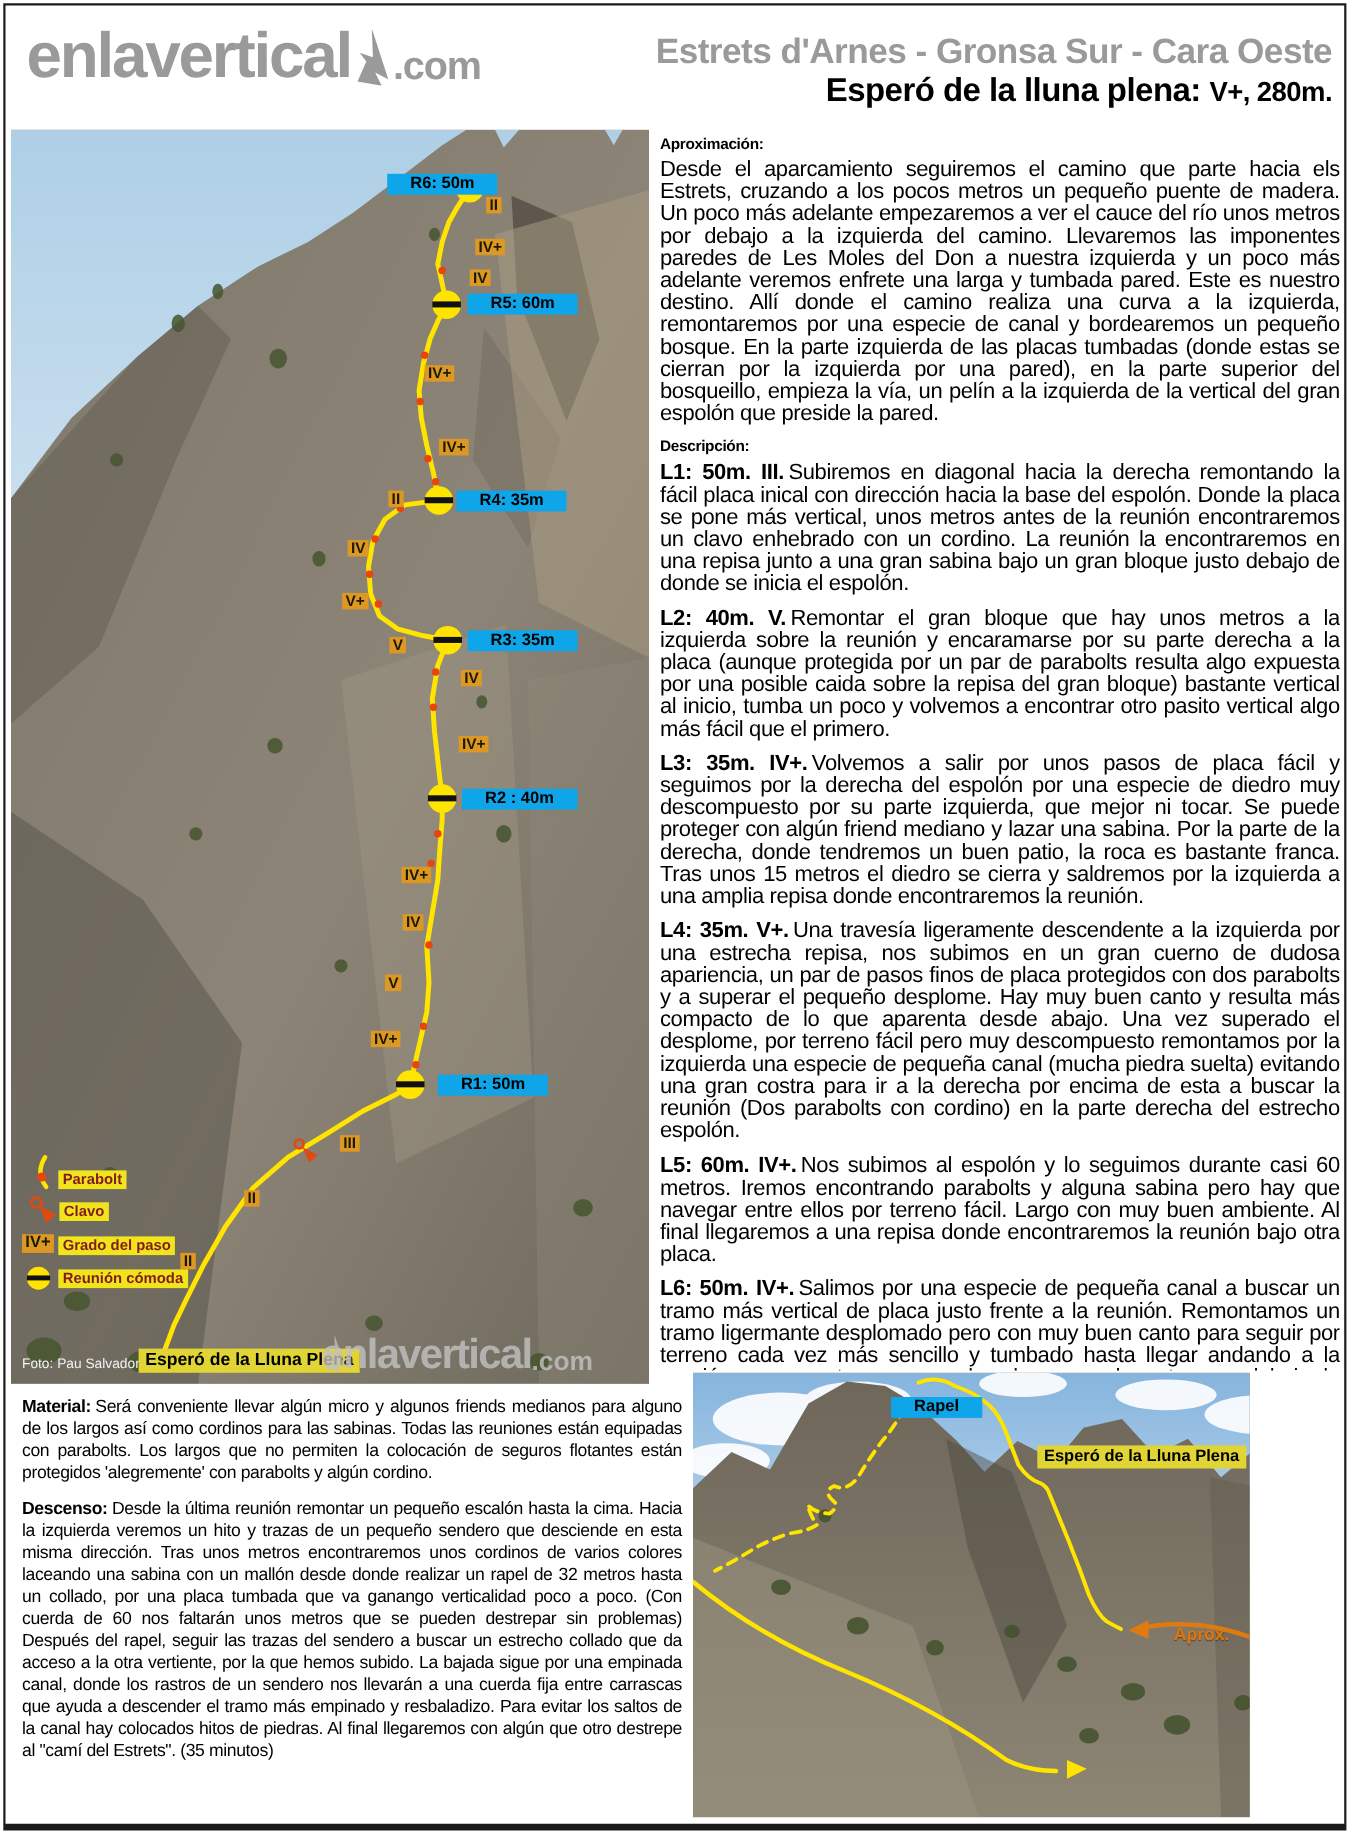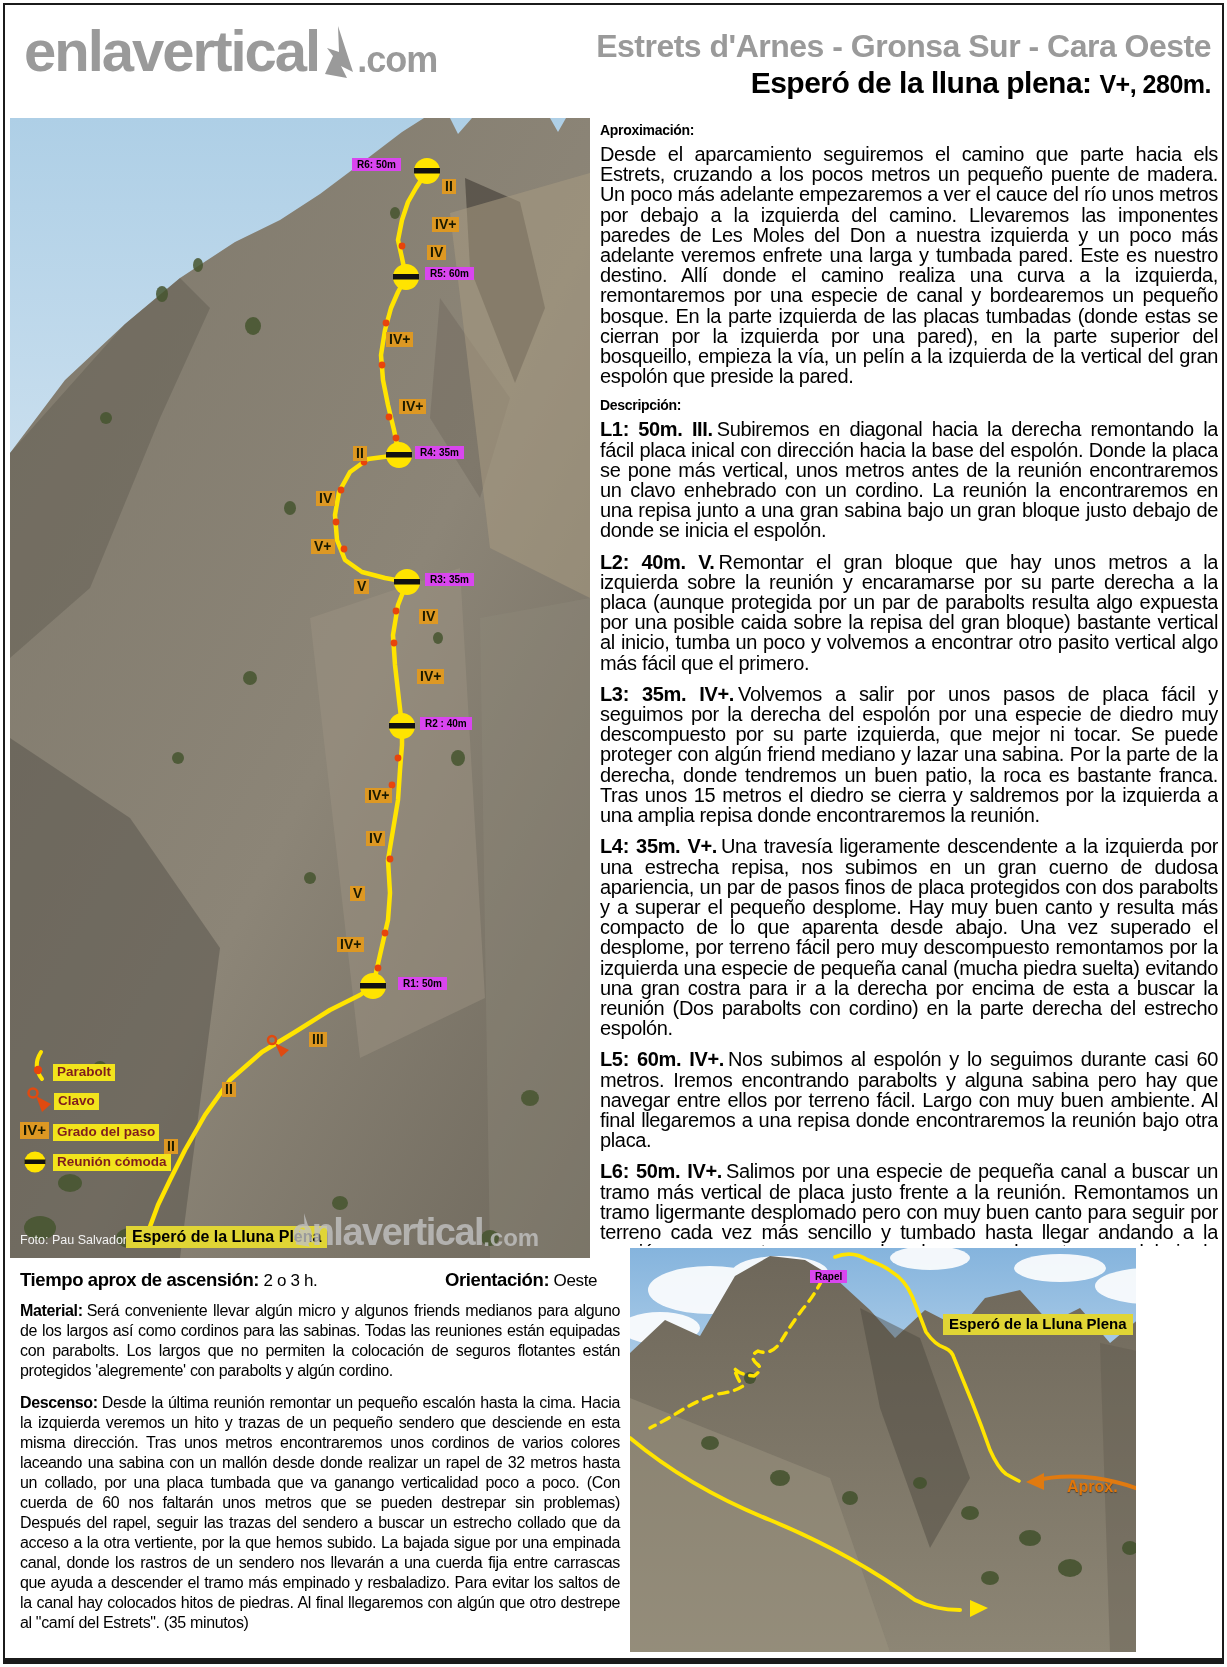--- a/index.html
+++ b/index.html
@@ -14,21 +14,21 @@
   .logo .suffix{font-size:36px;font-weight:bold;line-height:1;margin-bottom:2px;letter-spacing:-1px;}
   .title1{position:absolute;right:16px;top:28px;font-size:32px;font-weight:bold;color:#9a9a9a;
           letter-spacing:-0.5px;white-space:nowrap;}
   .title2{position:absolute;right:16px;top:66px;font-size:30px;font-weight:bold;color:#000;
           letter-spacing:-0.5px;white-space:nowrap;}
   .title2 .grade{font-size:25px;}
   
   .topo{position:absolute;left:10px;top:118px;width:580px;height:1140px;overflow:hidden;background:#8a8477;}
   .topo svg{position:absolute;left:0;top:0;}
   .lbl{position:absolute;white-space:nowrap;line-height:1.1;}
-  .belay-lbl{background:#d946ef;color:#000;font-weight:bold;font-size:10px;padding:1px 5px;}
+  .belay-lbl{background:#0ea5e9;color:#000;font-weight:bold;font-size:15px;padding:1px 21px;}
   .grade-lbl{background:#dd9823;color:#1a1a00;font-weight:bold;font-size:14px;padding:0 3px;}
   .legend-lbl{background:#f2e41c;color:#7f1d1d;font-weight:600;font-size:13.5px;padding:1px 4px;}
   .credit{color:#f2f2f2;font-size:12.5px;}
   .route-name-lbl{background:#e0d535;color:#000;font-weight:bold;font-size:16px;padding:2px 6px;}
   .watermark{color:#c2c2c2;opacity:.8;display:flex;align-items:flex-end;}
   .watermark .name{font-size:38px;font-weight:bold;letter-spacing:-1.5px;line-height:1;}
   .watermark .glyph{width:22px;height:34px;margin:0 1px 1px 1px;}
   .watermark .suffix{font-size:24px;font-weight:bold;line-height:1;margin-bottom:1px;}
   
   .rightcol{position:absolute;left:600px;top:118px;width:618px;height:1128px;overflow:hidden;}
@@ -275,24 +275,16 @@
       <polygon points="340,352 358,360 340,369" fill="#ffe400"></polygon>
       <path d="M565,272 Q520,238 465,230 Q430,226 404,233" fill="none" stroke="#e07a10" stroke-width="4" stroke-linecap="round"></path>
       <polygon points="414,225 396,234 414,242" fill="#e07a10"></polygon>
     </svg>
     <span class="lbl belay-lbl" style="left:180px;top:22px">Rapel</span>
     <span class="lbl route-name-lbl" style="left:313px;top:66px;font-size:15px">Esperó de la Lluna Plena</span>
     <span class="lbl aprox-lbl" style="left:437px;top:230px">Aprox.</span>
   </div>
 
   <div class="info">
-    <div class="row1">
-      <b>Tiempo aprox de ascensión:</b>
-      <span>2 o 3 h.</span>
-      <span class="orient">
-        <b>Orientación:</b>
-        <span>Oeste</span>
-      </span>
-    </div>
     <p><b>Material:</b><span>Será conveniente llevar algún micro y algunos friends medianos para alguno de los largos así como cordinos para las sabinas. Todas las reuniones están equipadas con parabolts. Los largos que no permiten la colocación de seguros flotantes están protegidos 'alegremente' con parabolts y algún cordino.</span></p>
     <p><b>Descenso:</b><span>Desde la última reunión remontar un pequeño escalón hasta la cima. Hacia la izquierda veremos un hito y trazas de un pequeño sendero que desciende en esta misma dirección. Tras unos metros encontraremos unos cordinos de varios colores laceando una sabina con un mallón desde donde realizar un rapel de 32 metros hasta un collado, por una placa tumbada que va ganango verticalidad poco a poco. (Con cuerda de 60 nos faltarán unos metros que se pueden destrepar sin problemas) Después del rapel, seguir las trazas del sendero a buscar un estrecho collado que da acceso a la otra vertiente, por la que hemos subido. La bajada sigue por una empinada canal, donde los rastros de un sendero nos llevarán a una cuerda fija entre carrascas que ayuda a descender el tramo más empinado y resbaladizo. Para evitar los saltos de la canal hay colocados hitos de piedras. Al final llegaremos con algún que otro destrepe al "camí del Estrets". (35 minutos)</span></p>
   </div>
 </div>
 
 </body></html>

